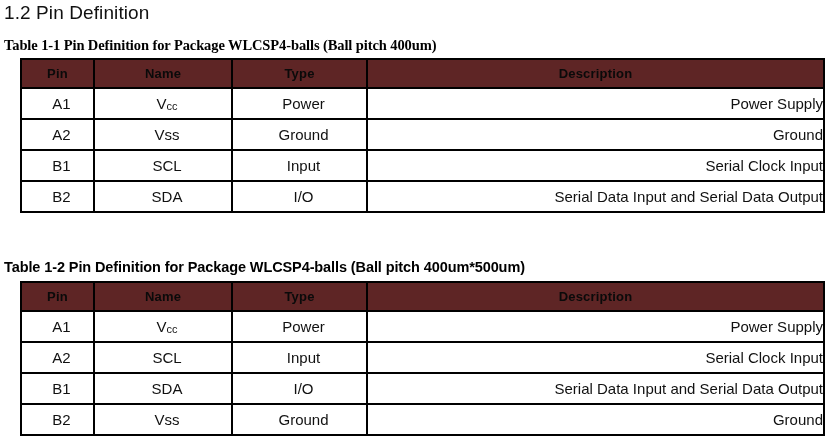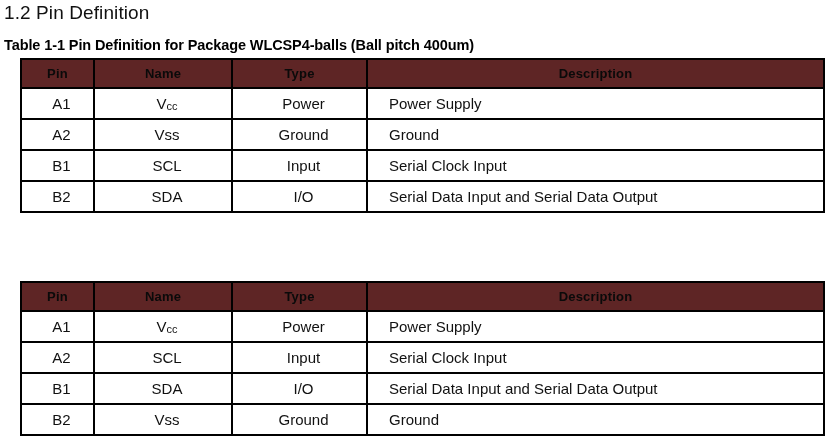--- a/index.html
+++ b/index.html
@@ -82,34 +82,34 @@
     height: 29px;
     font-size: 15px;
     font-weight: 400;
     vertical-align: middle;
     color: #111111;
     padding-left: 8px;
   }
 
   .pin-table tbody td.center { text-align: center; }
   .pin-table tbody td.left {
-    text-align: left;
-    padding-left: 21px;
+    text-align: right;
+    padding-left: 8px;
   }
 
   .sub {
     font-size: 11px;
     vertical-align: baseline;
     position: relative;
     top: 1px;
     letter-spacing: 0;
   }
 
   
-  #caption-1 { top: 36px; }
+  #caption-1 { top: 36px; font-family: Liberation Serif, serif; }
   #table-1   { top: 58px; }
   #caption-2 { top: 258px; }
   #table-2   { top: 281px; }
 </style>
 </head>
 <body>
 
 <div class="page">
 
   <div class="section-heading">1.2 Pin Definition</div>
@@ -152,20 +152,21 @@
       </tr>
       <tr>
         <td class="center">B2</td>
         <td class="center"><span>SDA</span><span class="sub"></span></td>
         <td class="center">I/O</td>
         <td class="left">Serial Data Input and Serial Data Output</td>
       </tr>
     </tbody>
   </table>
 
+  <div class="table-caption" id="caption-2">Table 1-2 Pin Definition for Package WLCSP4-balls (Ball pitch 400um*500um)</div>
 
   <table class="pin-table" id="table-2">
     <colgroup>
       <col class="c-pin">
         <col class="c-name">
         <col class="c-type">
         <col class="c-desc">
     </colgroup>
     <thead>
       <tr>

